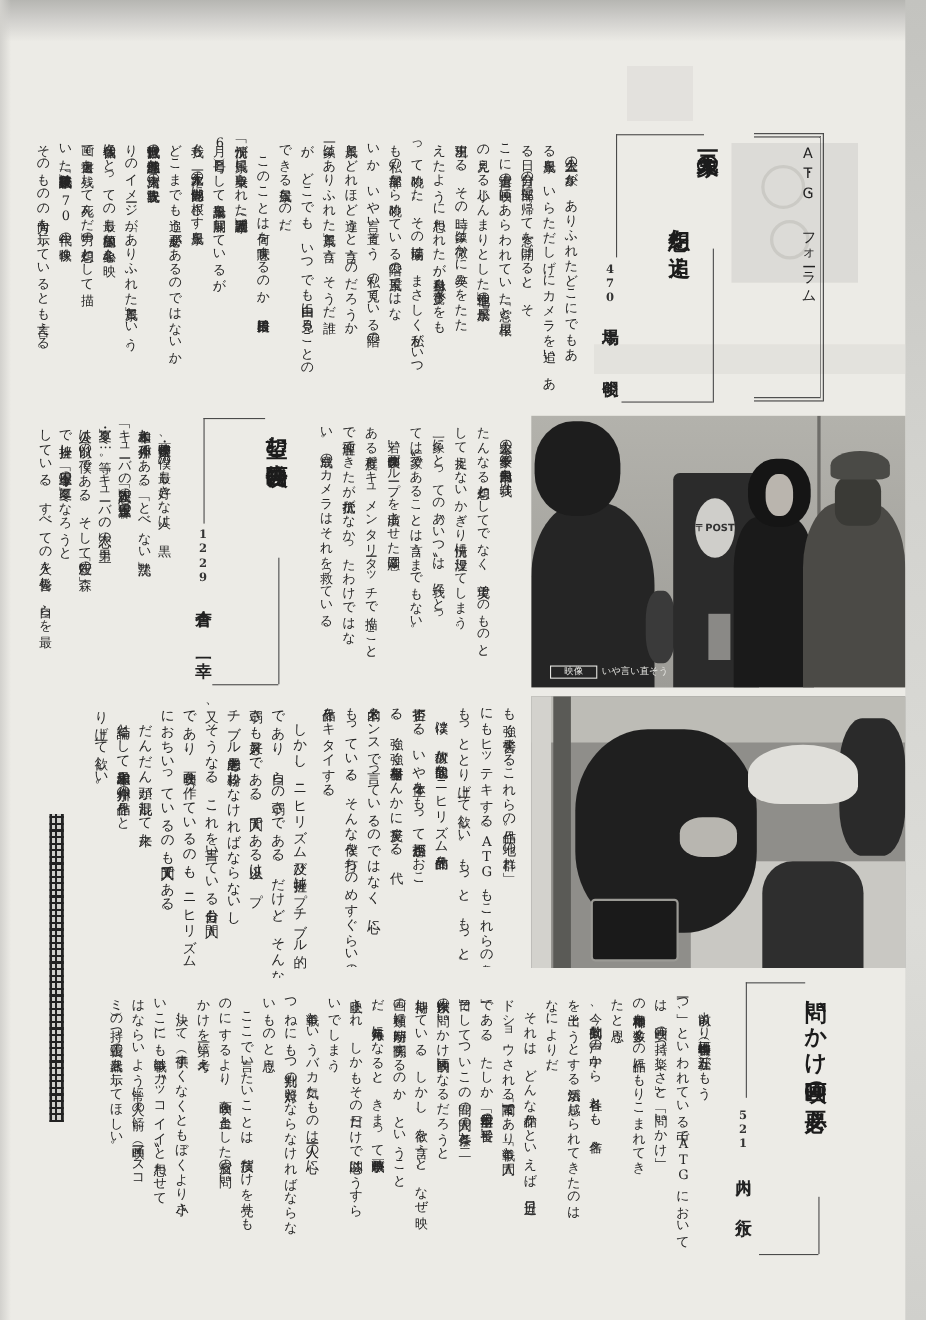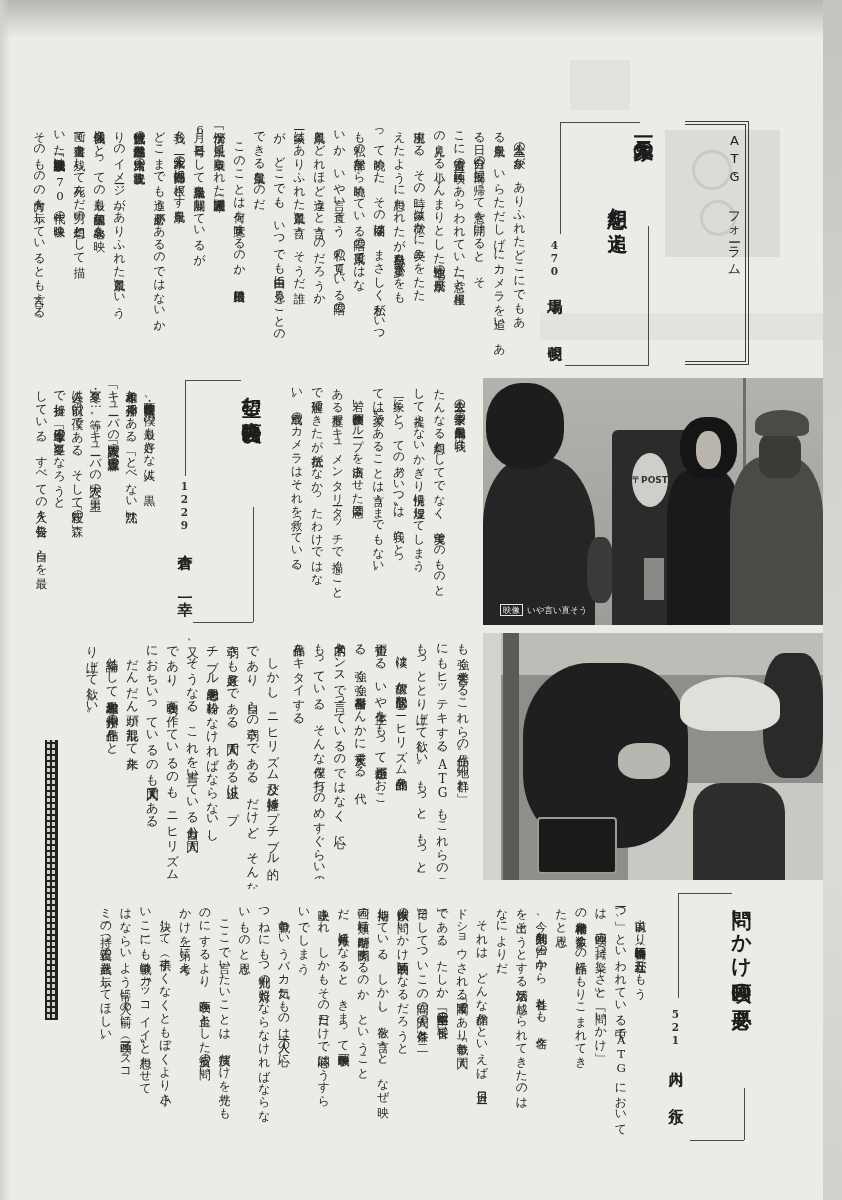--- a/index.html
+++ b/index.html
@@ -31,21 +31,21 @@
 
   .deco-strip{left:45px;top:740px;width:13px;height:280px;
     background:
       repeating-linear-gradient(0deg,#222 0 2px,rgba(0,0,0,0) 2px 6px),
       repeating-linear-gradient(90deg,#222 0 2px,#cfcfcb 2px 5px,#222 5px 7px,#cfcfcb 7px 10px,#222 10px 13px);}
 
   
   .photo{position:absolute;overflow:hidden;}
   .shape{position:absolute;}
   .cap{position:absolute;font-family:"DejaVu Sans",sans-serif;font-size:8.5px;color:#e6e6e2;white-space:nowrap;}
-  .cap-box{border:1px solid #e6e6e2;padding:0 2px;margin-right:4px;}
+  .cap-box{border:1px solid #e6e6e2;padding:0 12px;margin-right:4px;}
   .post-sign{font-family:"DejaVu Sans",sans-serif;font-size:9px;font-weight:bold;color:#333;display:flex;align-items:center;justify-content:center;}
 </style>
 </head>
 <body>
 
 <div class="abs top-shade"></div>
 <div class="abs left-shade"></div>
 <div class="abs right-strip"></div>
 <div class="abs ghost-block" style="left:665px;top:130px;width:115px;height:127px;"></div>
 <div class="abs ghost-ring" style="left:692px;top:150px;width:34px;height:34px;"></div>

